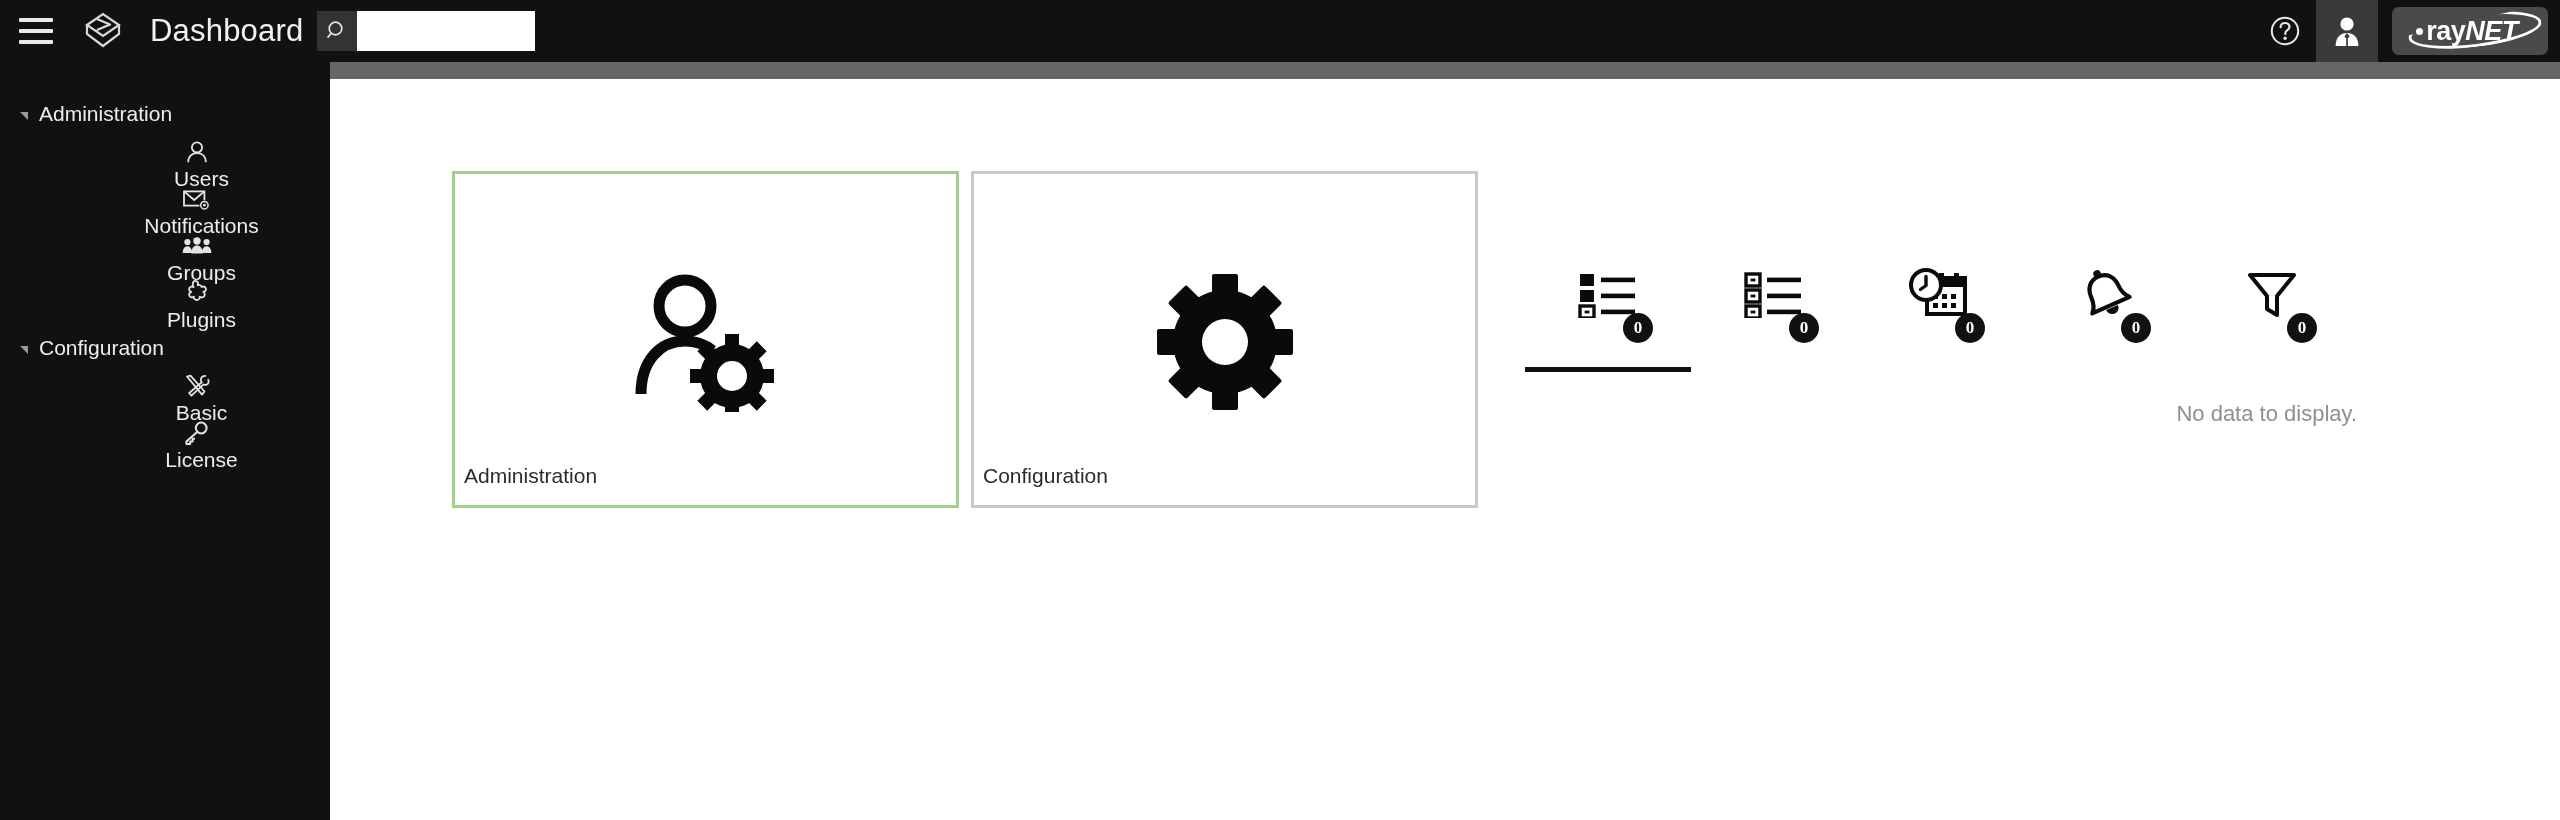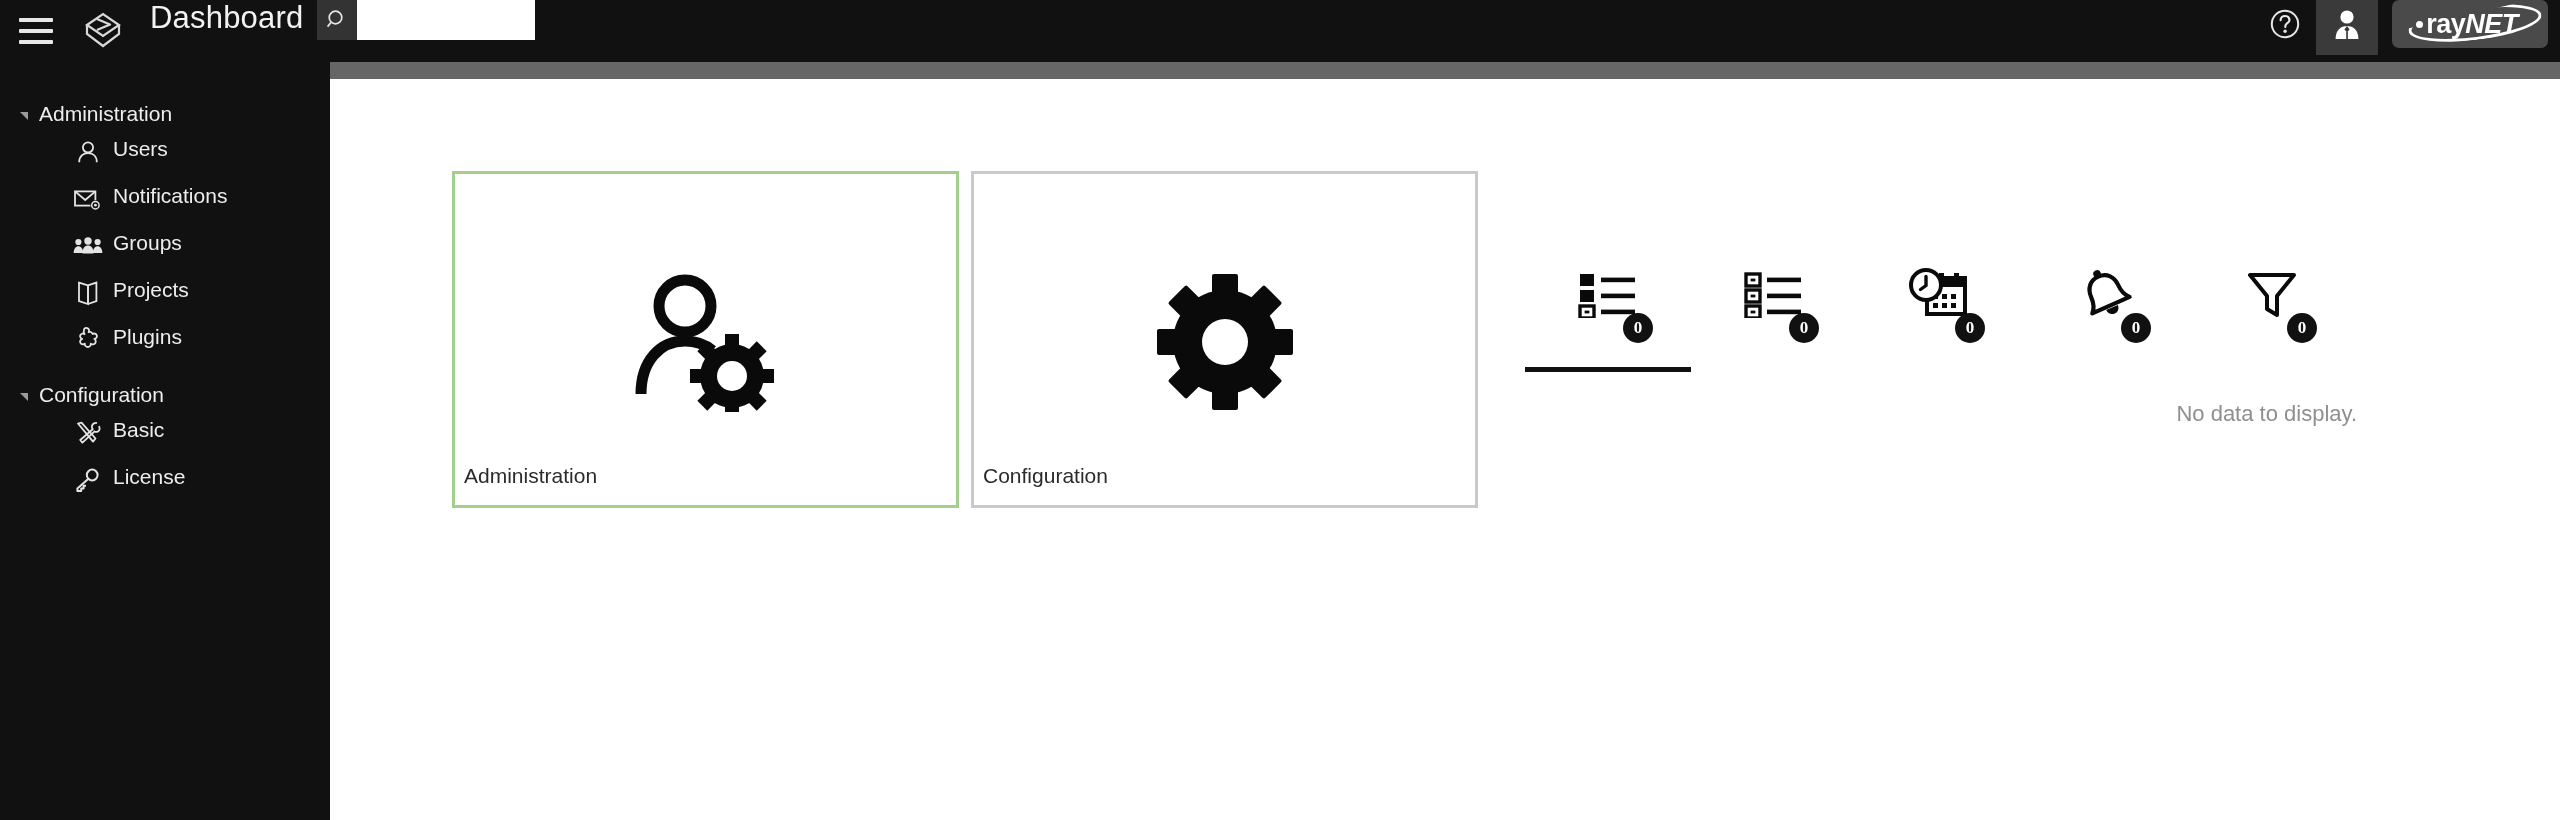--- a/index.html
+++ b/index.html
@@ -12,21 +12,21 @@
     font-family: "Liberation Sans", sans-serif;
   }
 
   
   #app { position: relative; width: 2560px; height: 820px; background:#fff; }
 
   #header {
     position: absolute; top: 0; left: 0;
     width: 2560px; height: 62px;
     background: #111111;
-    display: flex; 
+    display: flex; align-items: center;
   }
   #hamburger {
     width: 72px; height: 62px;
     display: flex; flex-direction: column;
     align-items: center; justify-content: center;
     gap: 7px; cursor: pointer;
   }
   #hamburger span {
     display:block; width: 34px; height: 4px; background:#e8e8e8; border-radius:1px;
   }
@@ -118,23 +118,24 @@
   .nav-group-header .caret {
     width: 0; height: 0;
     border-left: 8px solid transparent;
     border-top: 8px solid #9a9a9a;
     margin-right: 11px; margin-top: 3px;
   }
   .nav-group-header .grp-label {
     color: #ededed; font-size: 21px; font-weight: 400; white-space:nowrap;
   }
   .nav-item {
-    display:flex; 
+    display:flex; align-items:center;
     height: 47px; padding-left: 73px;
     cursor: pointer;
+    flex-direction: column;
   }
   .nav-item .ico {
     width: 30px; height: 30px;
     display:flex; align-items:center; justify-content:center;
     margin-right: 10px; flex: 0 0 30px;
   }
   .nav-item .lbl {
     color: #ededed; font-size: 21px; font-weight: 400; white-space:nowrap;
   }
 
@@ -298,30 +299,20 @@
           <path d="M0.7 19 C0.7 14.4 2.8 12.2 5.4 12.2 C8 12.2 10.1 14.4 10.1 19 Z" fill="#e4e4e4"></path>
           <circle cx="15" cy="7" r="3.7" fill="#e4e4e4"></circle>
           <path d="M9.4 19.5 C9.4 13.9 11.9 11.5 15 11.5 C18.1 11.5 20.6 13.9 20.6 19.5 Z" fill="#e4e4e4"></path>
           <circle cx="24.6" cy="8" r="3.1" fill="#e4e4e4"></circle>
           <path d="M19.9 19 C19.9 14.4 22 12.2 24.6 12.2 C27.2 12.2 29.3 14.4 29.3 19 Z" fill="#e4e4e4"></path>
         </svg>
       </span>
       <span class="lbl">Groups</span>
     </div>
 
-    <div class="nav-item">
-      <span class="ico">
-        <svg width="26" height="28" viewBox="0 0 26 28" fill="none" aria-hidden="true">
-          <path d="M4 3.6 L13 6.4 L13 25 L4 22.2 Z" stroke="#e4e4e4" stroke-width="1.8" fill="none"></path>
-          <path d="M13 6.4 L21.4 3.6 L21.4 22.2 L13 25" stroke="#e4e4e4" stroke-width="1.8" fill="none"></path>
-          <line x1="13" y1="6.4" x2="13" y2="25" stroke="#e4e4e4" stroke-width="1.6"></line>
-        </svg>
-      </span>
-      <span class="lbl">Projects</span>
-    </div>
 
 
     <div class="nav-item">
       <span class="ico">
         <svg width="28" height="28" viewBox="0 0 28 28" fill="none" aria-hidden="true">
           <path d="M10 4.2 C10 2.2 12 1.4 13.8 2.4 C15.2 3.2 15.4 5 14.6 6.2
                    C16.2 5.6 18 6.4 18.6 8 C20 7 22.2 7.6 22.8 9.4 C23.4 11.2 22 12.8 20.4 13
                    C21.8 13.8 22.2 15.8 21.2 17.2 C20.2 18.6 18 18.8 16.8 17.6
                    C17 19.4 15.6 21 13.8 21 C12 21 10.6 19.4 10.8 17.6
                    C9.4 18.8 7.2 18.4 6.4 16.8 C5.6 15.2 6.6 13.4 8.2 12.8

